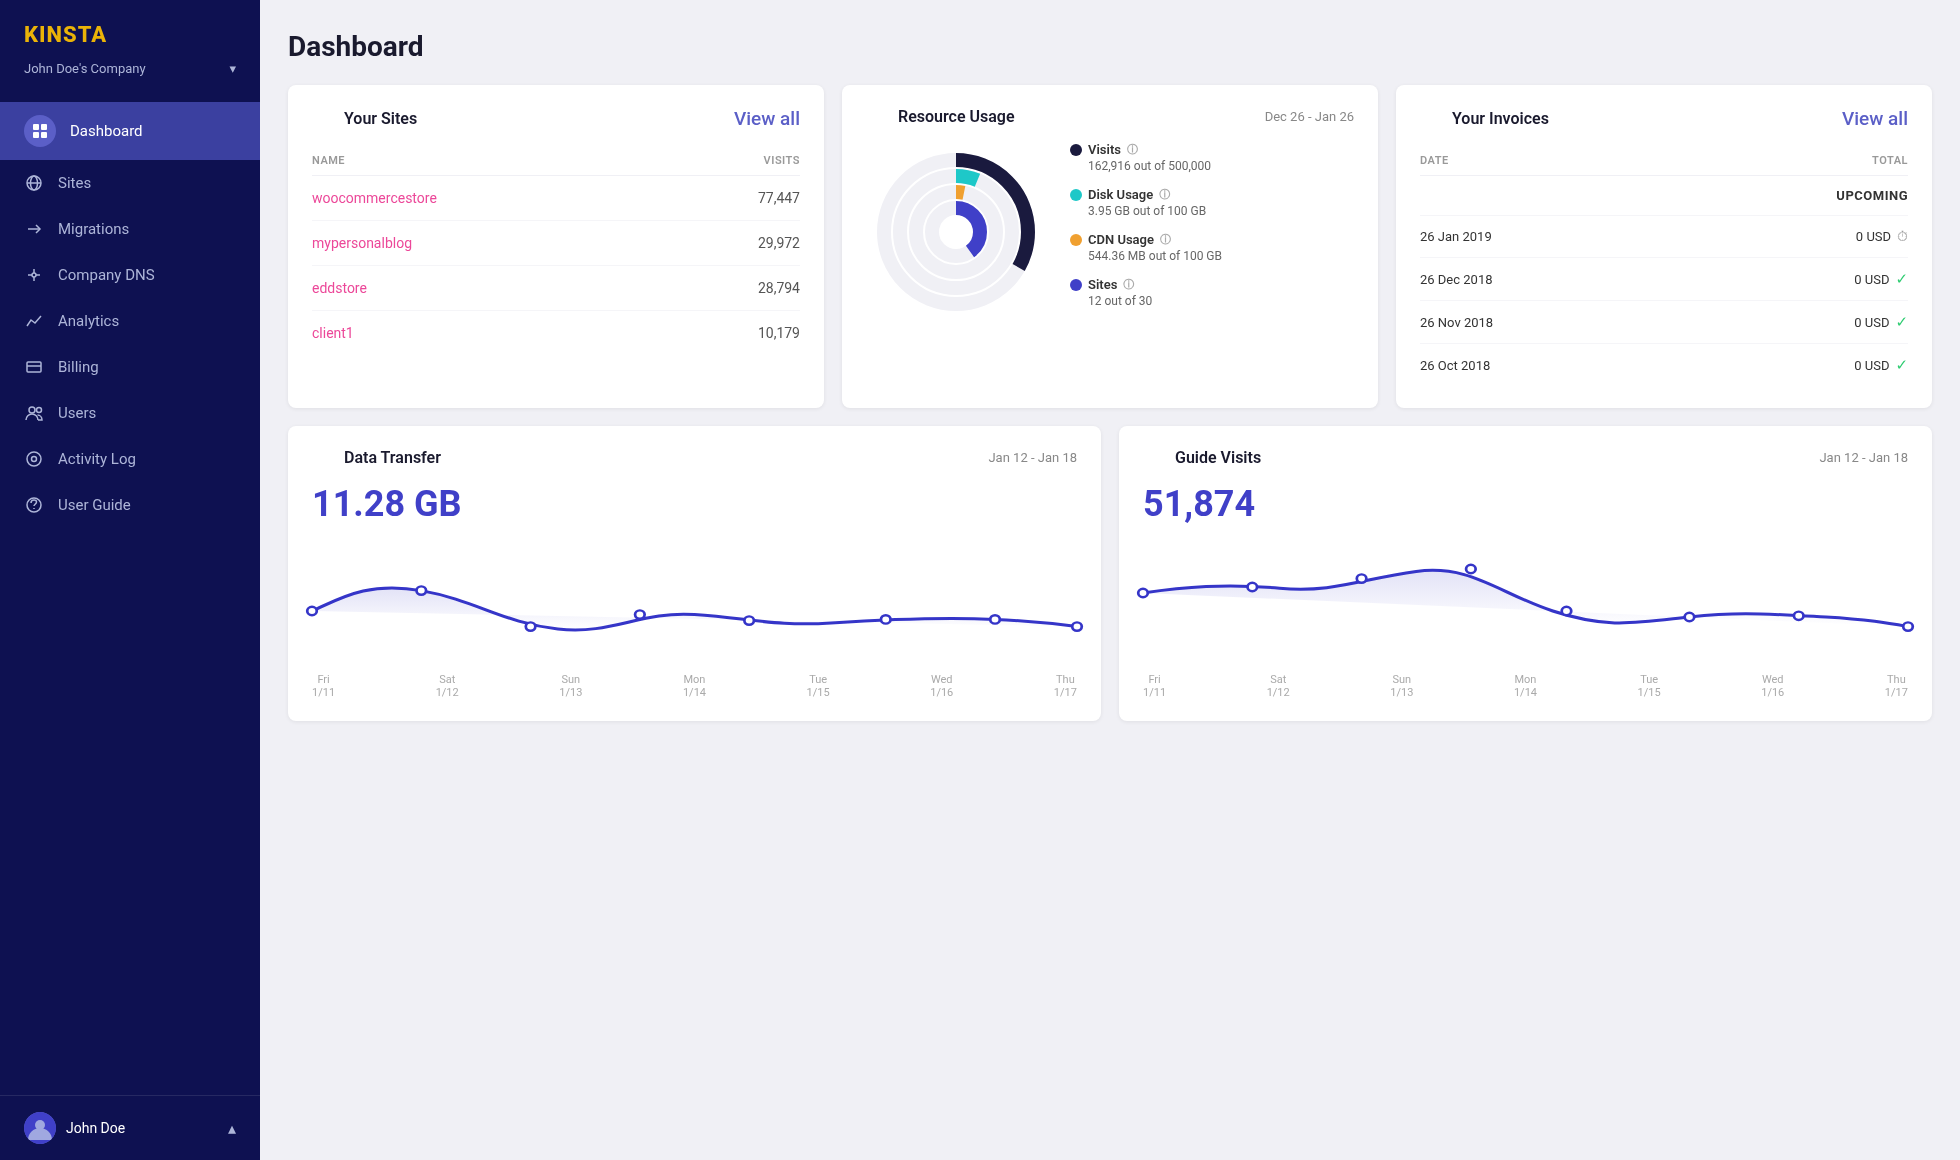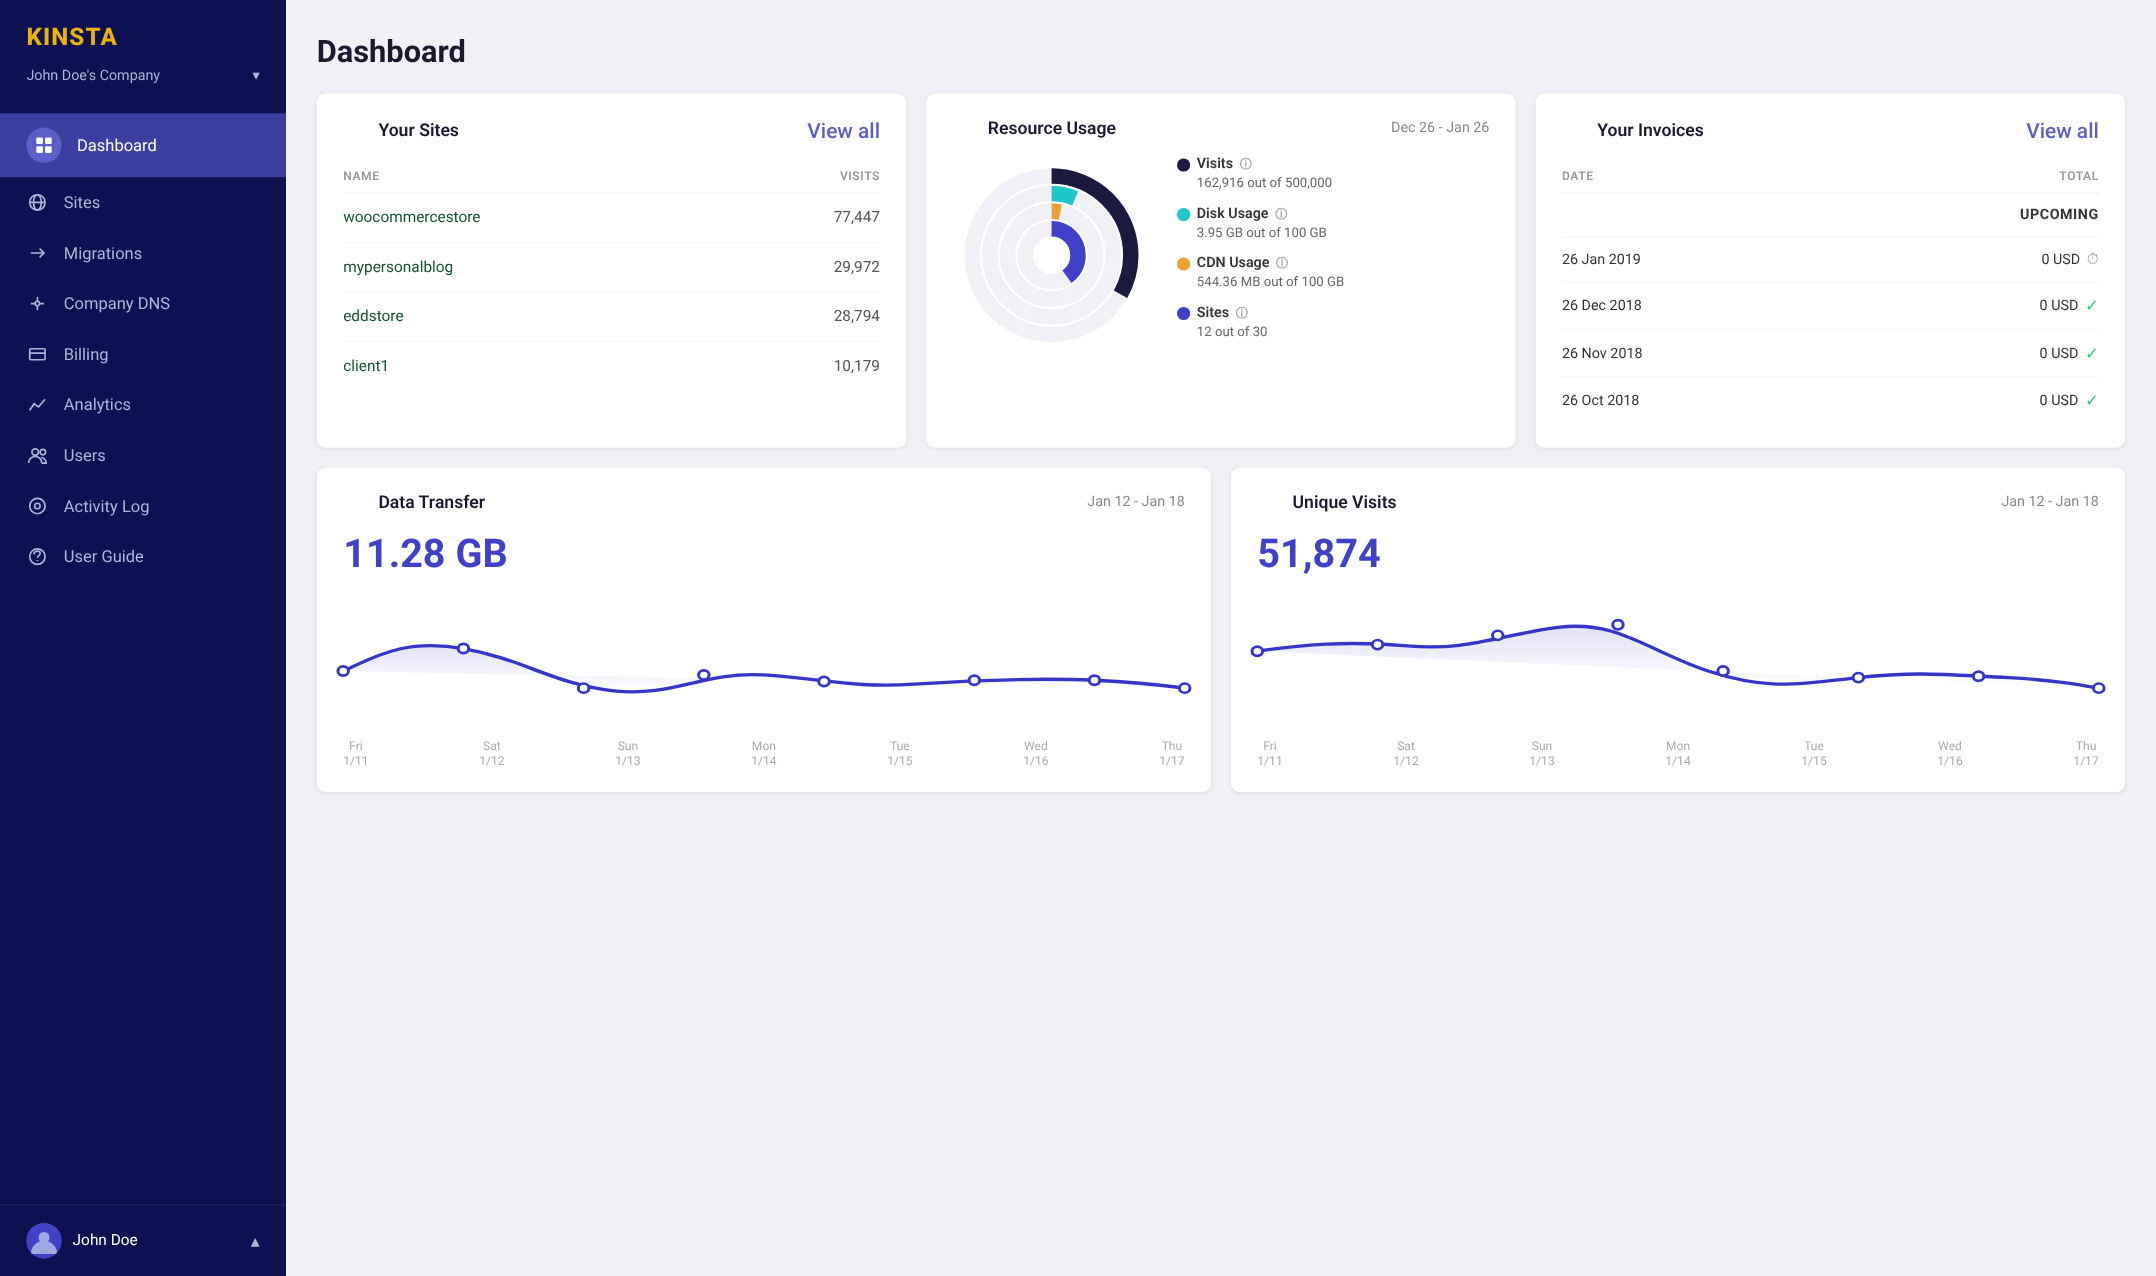--- a/index.html
+++ b/index.html
@@ -163,21 +163,21 @@
       border-bottom: 1px solid #f0f0f5;
     }
     .sites-table th:last-child { text-align: right; }
     .sites-table td {
       padding: 14px 0;
       border-bottom: 1px solid #f5f5f8;
       font-size: 14px;
     }
     .sites-table td:last-child { text-align: right; color: #555; }
     .sites-table td a, .site-link {
-      color: #14532d;
+      color: #ec4899;
       text-decoration: none;
       cursor: pointer;
     }
     .sites-table tr:last-child td { border-bottom: none; }
 
     
     .resource-body {
       display: flex;
       align-items: center;
       gap: 24px;
@@ -354,33 +354,33 @@
         <svg width="18" height="18" viewBox="0 0 18 18" fill="none" stroke="#adb5d8" stroke-width="1.5">
           <path d="M3 9h4M11 9h4M9 3v4M9 11v4"></path>
           <circle cx="9" cy="9" r="2"></circle>
         </svg>
       </div>
       <span>Company DNS</span>
     </div>
     <div class="nav-item">
       <div class="nav-icon">
         <svg width="18" height="18" viewBox="0 0 18 18" fill="none" stroke="#adb5d8" stroke-width="1.5">
+          <polyline points="2,14 6,8 10,11 16,4"></polyline>
+        </svg>
+      </div>
+      <span>Analytics</span>
+    </div>
+    <div class="nav-item">
+      <div class="nav-icon">
+        <svg width="18" height="18" viewBox="0 0 18 18" fill="none" stroke="#adb5d8" stroke-width="1.5">
           <rect x="2" y="4" width="14" height="10" rx="1"></rect>
           <line x1="2" y1="8" x2="16" y2="8"></line>
         </svg>
       </div>
       <span>Billing</span>
-    </div>
-    <div class="nav-item">
-      <div class="nav-icon">
-        <svg width="18" height="18" viewBox="0 0 18 18" fill="none" stroke="#adb5d8" stroke-width="1.5">
-          <polyline points="2,14 6,8 10,11 16,4"></polyline>
-        </svg>
-      </div>
-      <span>Analytics</span>
     </div>
     <div class="nav-item">
       <div class="nav-icon">
         <svg width="18" height="18" viewBox="0 0 18 18" fill="none" stroke="#adb5d8" stroke-width="1.5">
           <circle cx="7" cy="6" r="3"></circle>
           <path d="M1 16c0-3.3 2.7-6 6-6s6 2.7 6 6"></path>
           <circle cx="14" cy="6" r="2.5"></circle>
           <path d="M13 16h4c0-2.8-2-5-4.5-5"></path>
         </svg>
       </div>
@@ -620,21 +620,21 @@
           </div>
           <div class="x-label">
             <span class="day">Thu</span>
             <span class="date">1/17</span>
           </div>
         </div>
     </div>
 
     <div class="card">
       <div class="card-header">
-        <span class="card-title">Unique Visits</span>
+        <span class="card-title">Guide Visits</span>
         <span class="card-meta chart-date-range">Jan 12 - Jan 18</span>
       </div>
       <div class="big-number">51,874</div>
       <div class="chart-area">
         <svg viewBox="0 0 560 100" preserveAspectRatio="none" xmlns="http://www.w3.org/2000/svg">
           <defs>
             <linearGradient id="grad2" x1="0" y1="0" x2="0" y2="1">
               <stop offset="0%" stop-color="#4040c8" stop-opacity="0.15"></stop>
               <stop offset="100%" stop-color="#4040c8" stop-opacity="0"></stop>
             </linearGradient>

